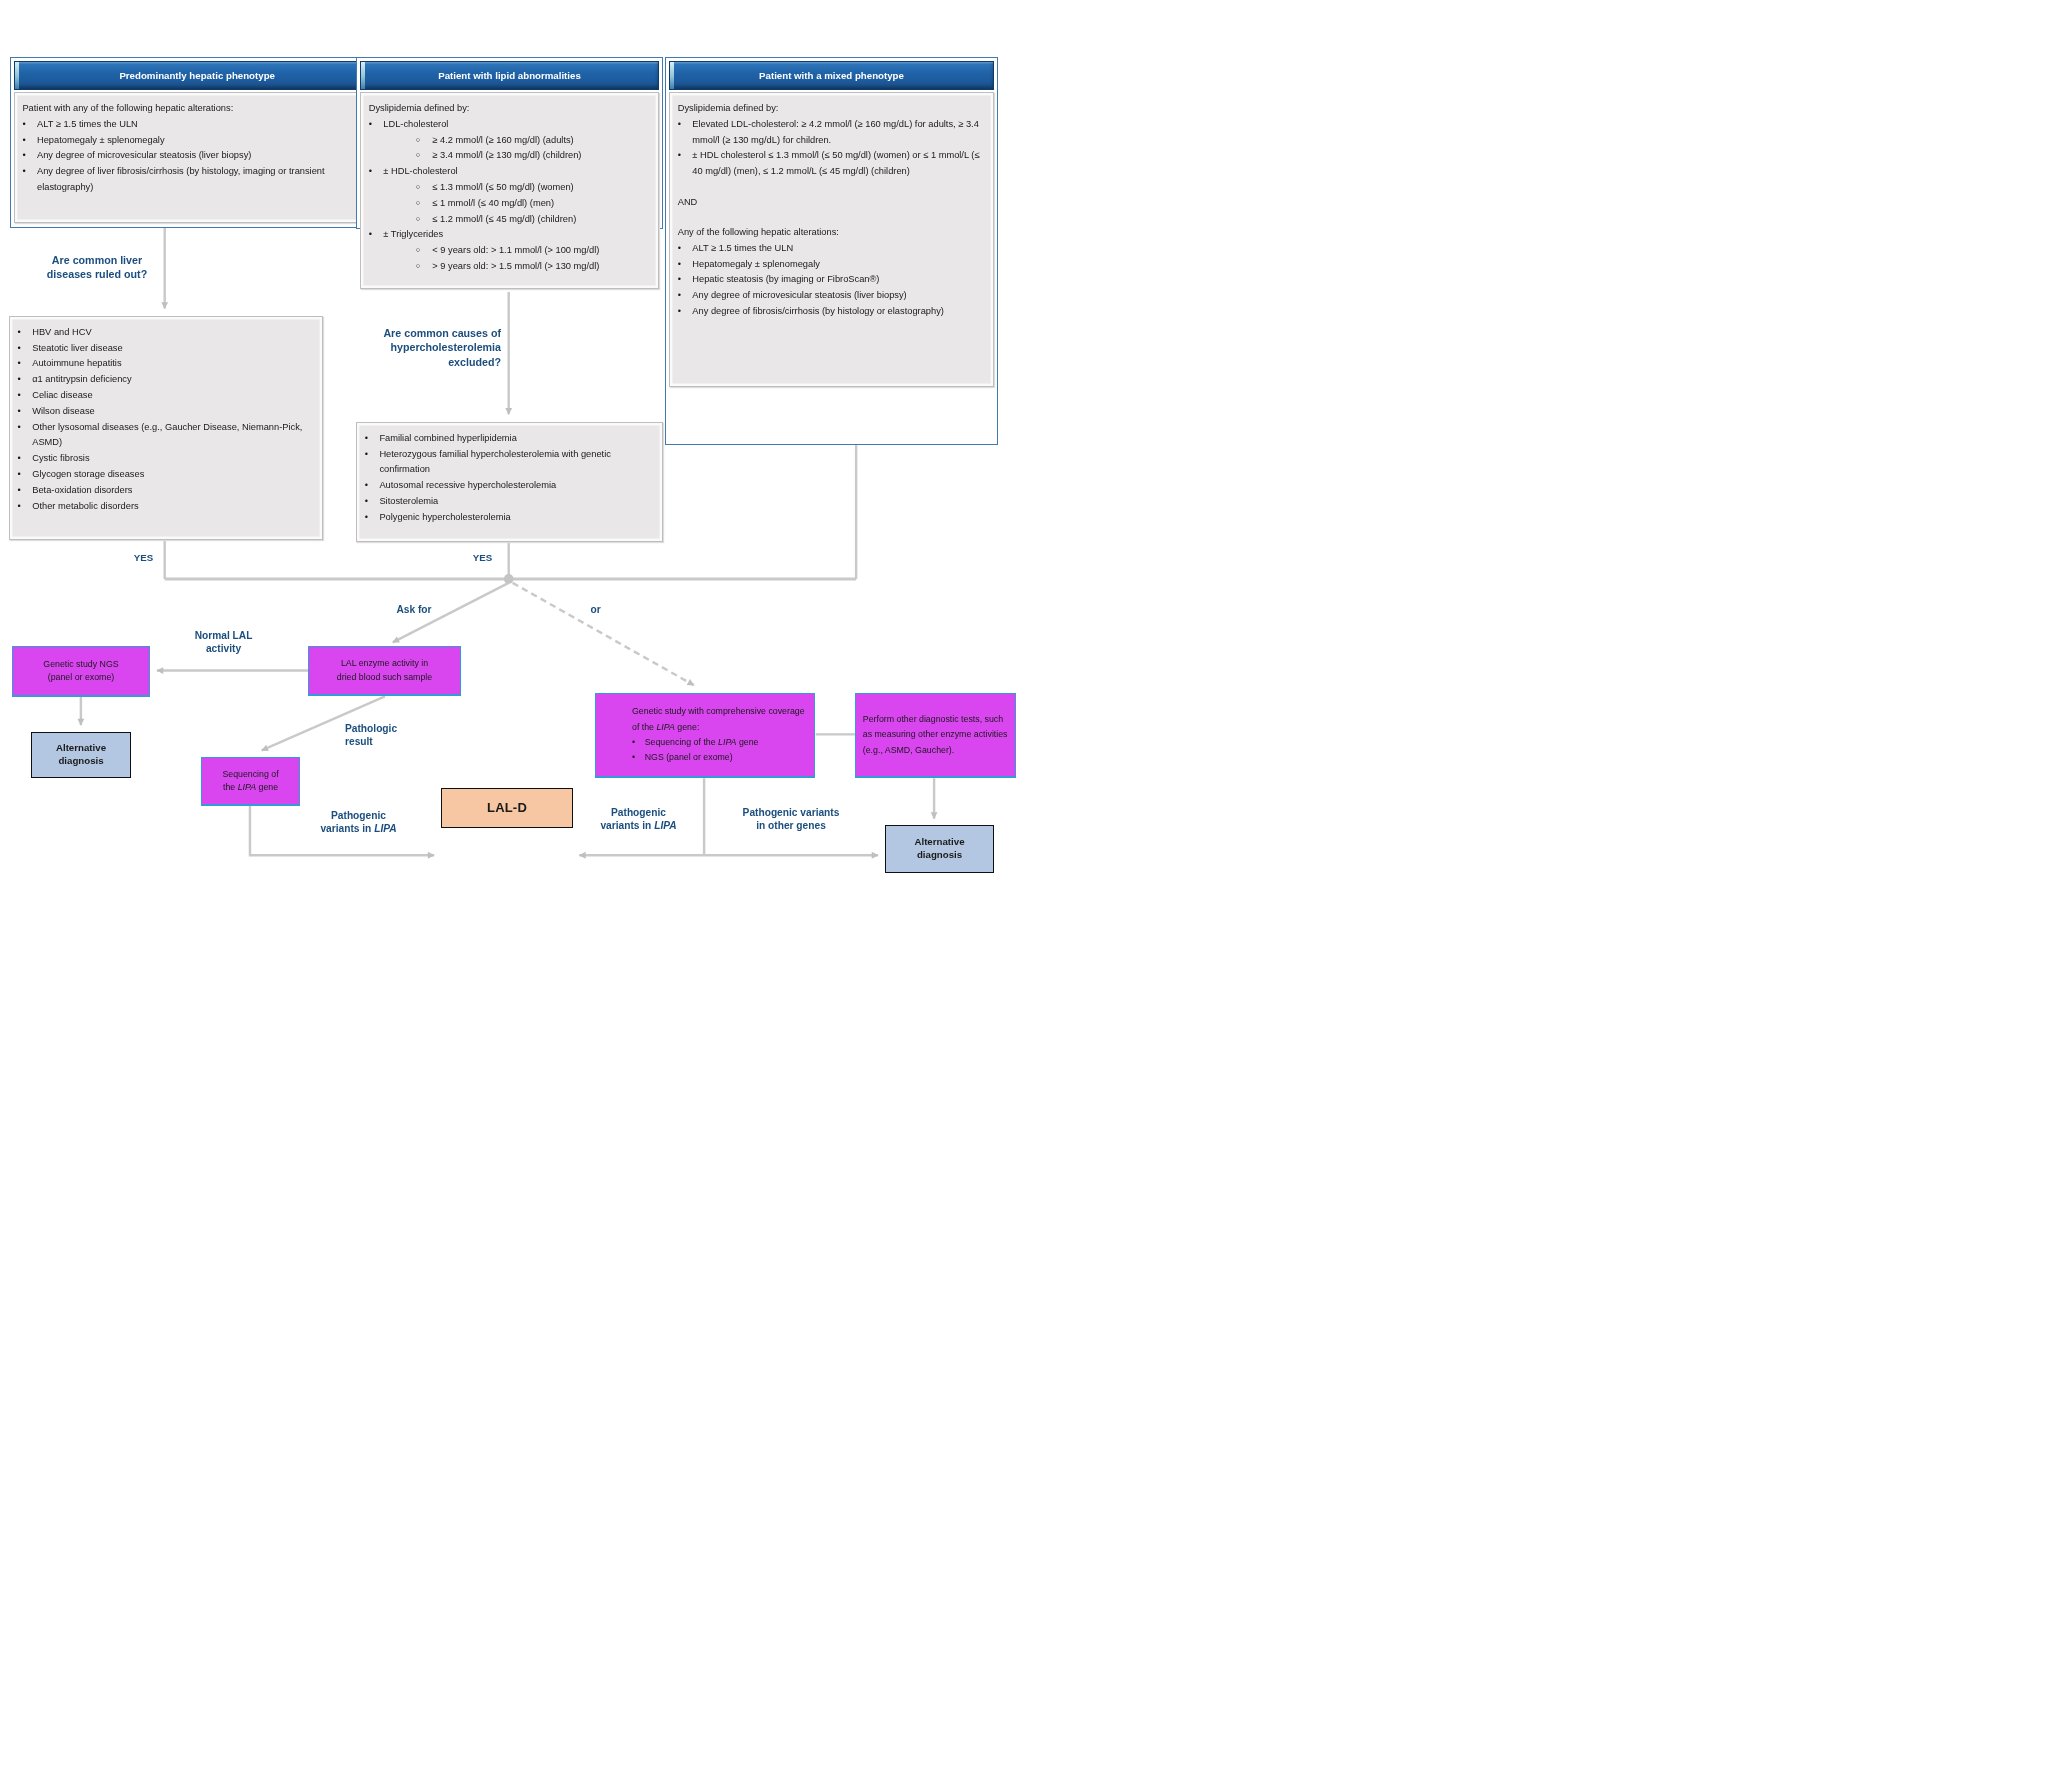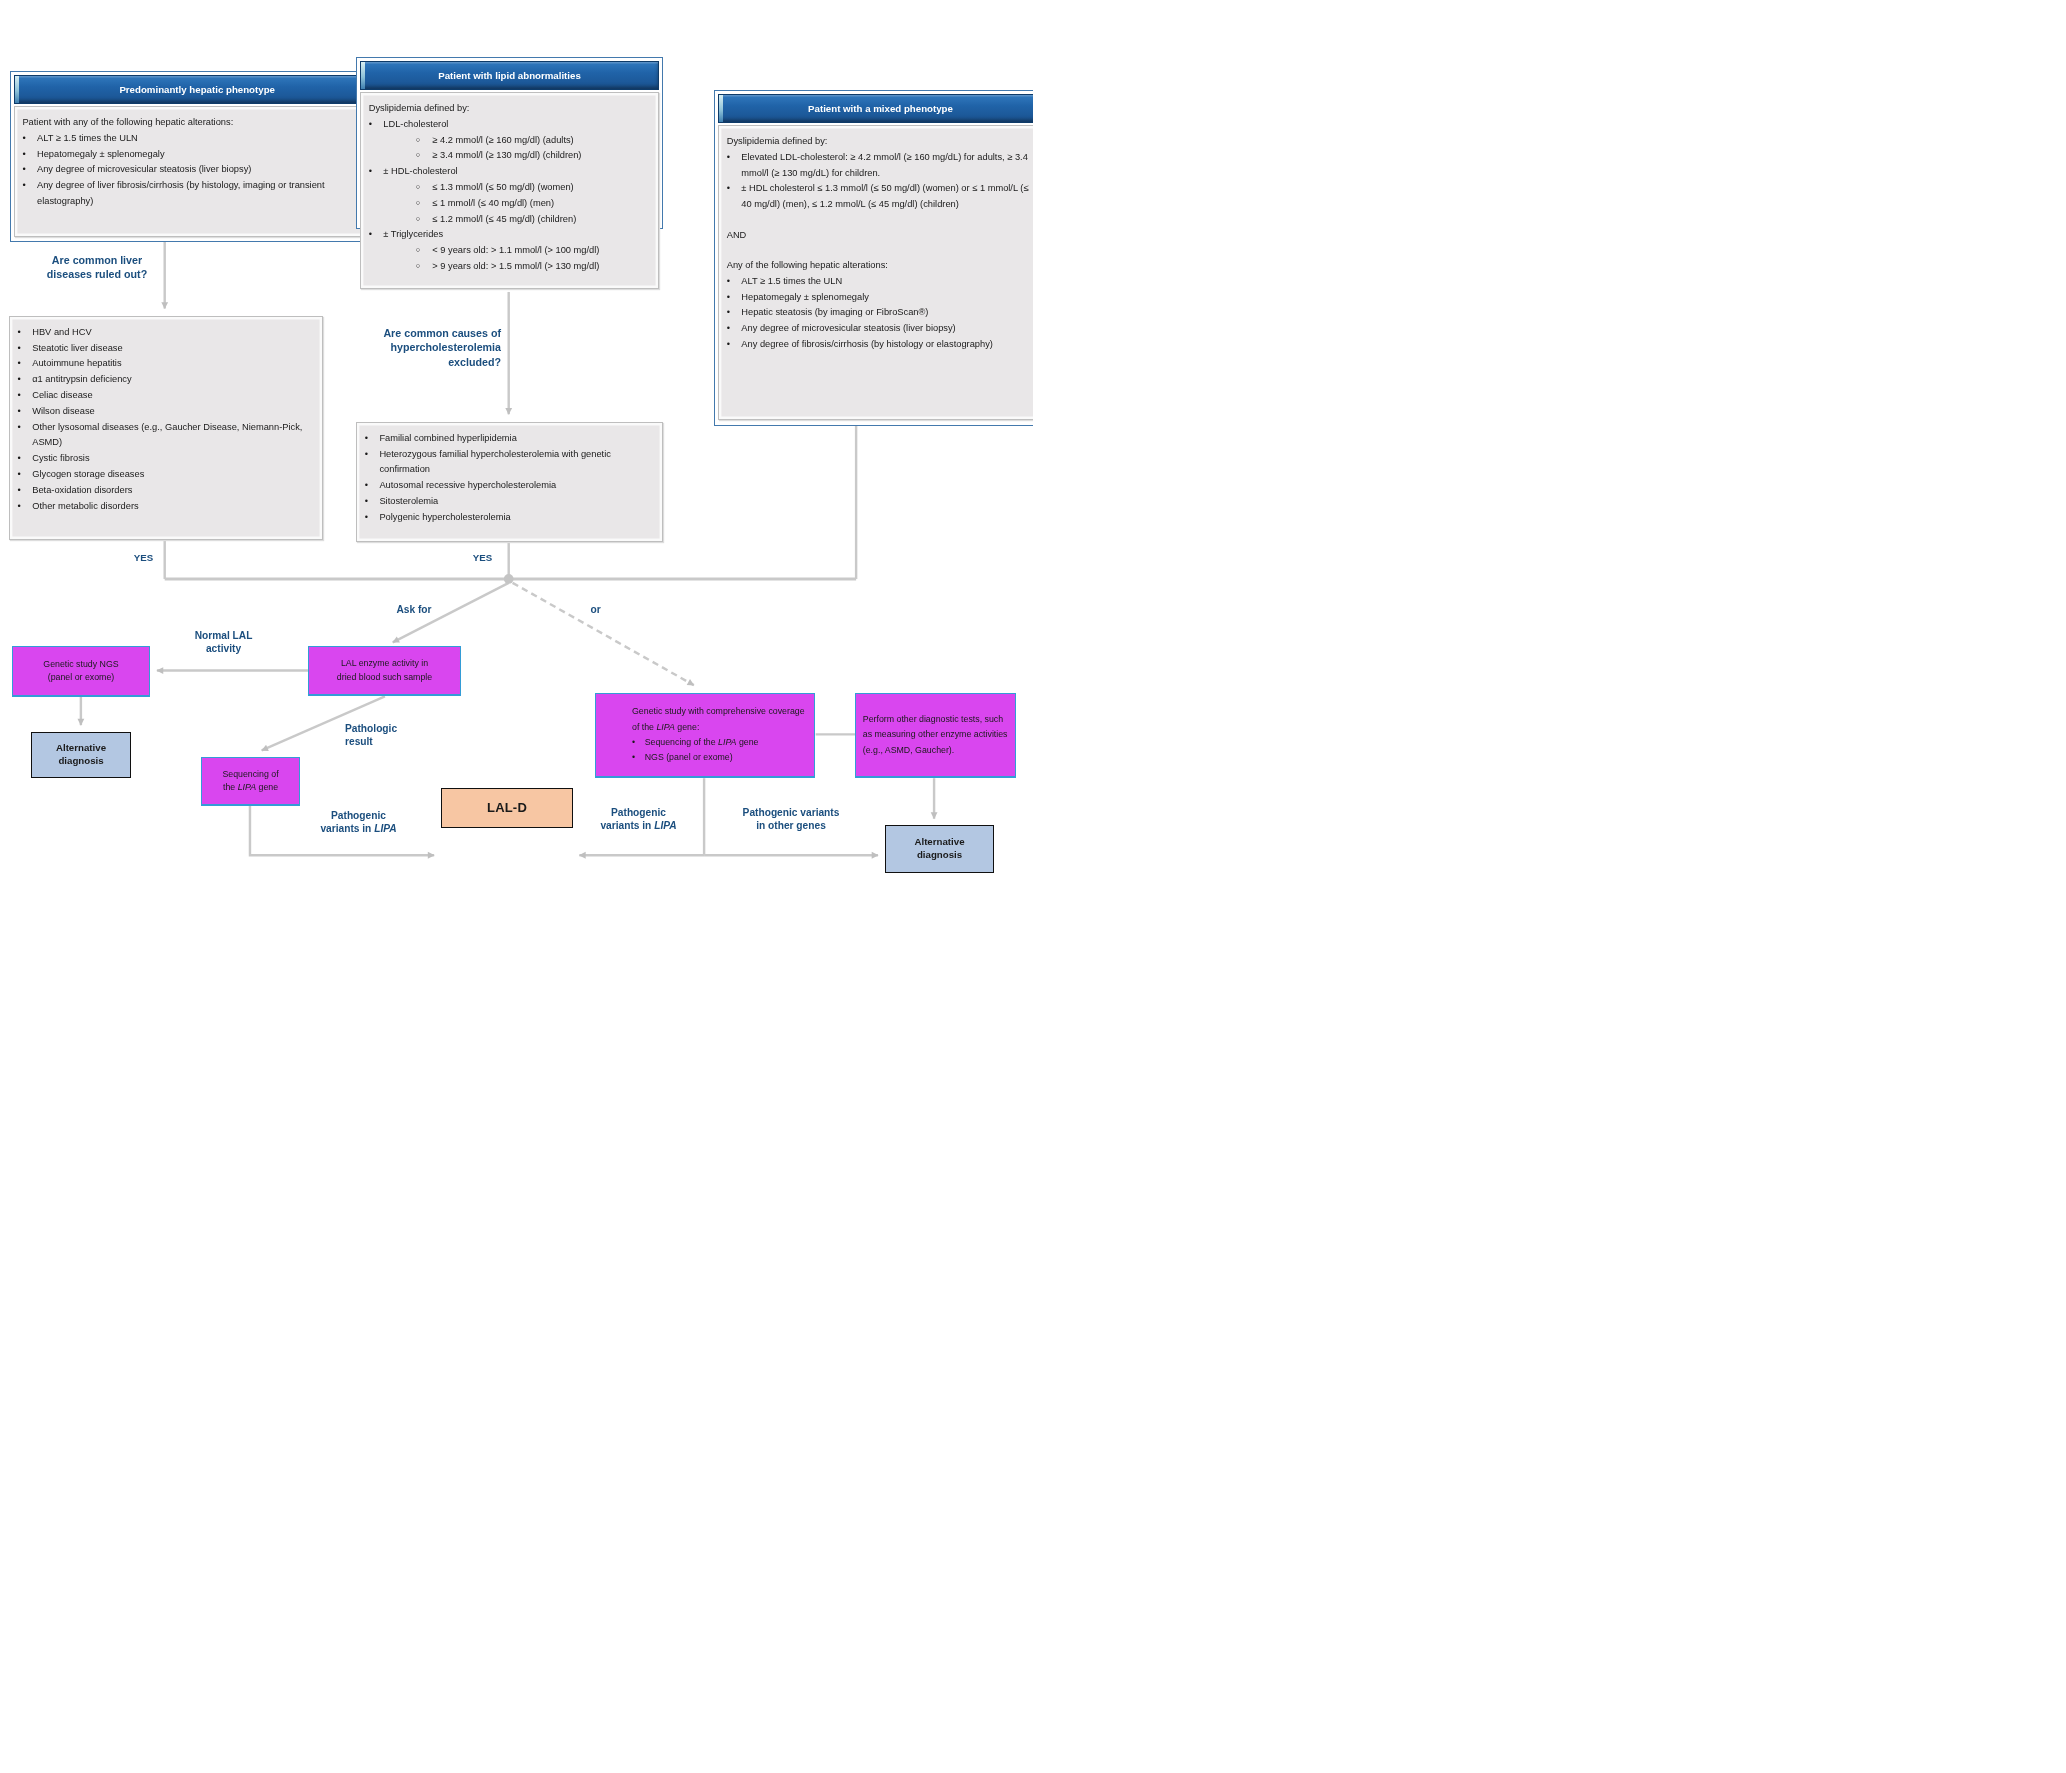--- a/index.html
+++ b/index.html
@@ -74,21 +74,21 @@
       <path d="M1445,1597 L1445,1755"></path>
       <path d="M1445,1755 L1189,1755" marker-end="url(#arw)"></path>
       <path d="M1445,1755 L1802,1755" marker-end="url(#arw)"></path>
       <path d="M1674,1507 L1755,1507"></path>
       <path d="M1917,1597 L1917,1680" marker-end="url(#arw)"></path>
     </g>
     <circle cx="1044" cy="1188" r="10" fill="#C4C4C4"></circle>
   </svg>
 
 
-  <div class="abs frame" style="left:9.7px;top:71px;width:375px;height:171px;">
+  <div class="abs frame" style="left:9.7px;top:57px;width:375px;height:171px;">
     <div class="col-header">
       <span class="htxt">Predominantly hepatic phenotype</span>
     </div>
     <div class="graybox" style="height:131px;">
       <div>Patient with any of the following hepatic alterations:</div>
       <div class="row">
           <span class="bm">•</span>
           <span class="bt">ALT ≥ 1.5 times the ULN</span>
         </div>
       <div class="row">
@@ -148,21 +148,21 @@
           <span class="sm">○</span>
           <span class="bt">&lt; 9 years old: &gt; 1.1 mmol/l (&gt; 100 mg/dl)</span>
         </div>
       <div class="srow">
           <span class="sm">○</span>
           <span class="bt">&gt; 9 years old: &gt; 1.5 mmol/l (&gt; 130 mg/dl)</span>
         </div>
     </div>
   </div>
 
-  <div class="abs frame" style="left:714px;top:57px;width:333px;height:336px;margin-top:33px;">
+  <div class="abs frame" style="left:665px;top:57px;width:333px;height:388px;">
     <div class="col-header">
       <span class="htxt">Patient with a mixed phenotype</span>
     </div>
     <div class="graybox" style="height:295px;">
       <div>Dyslipidemia defined by:</div>
       <div class="row">
           <span class="bm">•</span>
           <span class="bt">Elevated LDL-cholesterol: ≥ 4.2 mmol/l (≥ 160 mg/dL) for adults, ≥ 3.4 mmol/l (≥ 130 mg/dL) for children.</span>
         </div>
       <div class="row">

